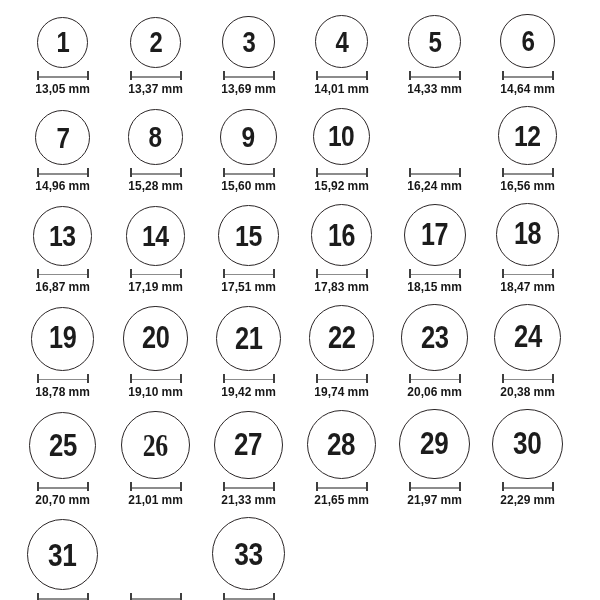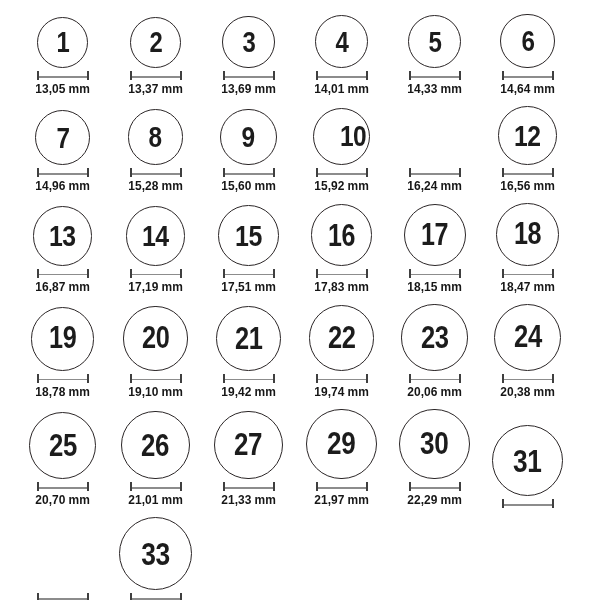--- a/index.html
+++ b/index.html
@@ -133,21 +133,21 @@
       <span class="mm-label">15,28 mm</span>
     </div>
     <div class="cell">
       <div class="circle" style="width: 56.5px; height: 56.5px;">
         <span class="num" style="font-size: 29.8px;">9</span>
       </div>
       <div class="measure"></div>
       <span class="mm-label">15,60 mm</span>
     </div>
     <div class="cell">
-      <div class="circle" style="width: 57.1875px; height: 57.1875px; justify-content: flex-end;">
+      <div class="circle" style="width: 57.1875px; height: 57.1875px;">
         <span class="num" style="font-size: 29.9px;">10</span>
       </div>
       <div class="measure"></div>
       <span class="mm-label">15,92 mm</span>
     </div>
     <div class="cell">
       <div class="measure"></div>
       <span class="mm-label">16,24 mm</span>
     </div>
     <div class="cell">
@@ -242,32 +242,39 @@
       <span class="mm-label">20,38 mm</span>
     </div>
     <div class="cell">
       <div class="circle" style="width: 67.5px; height: 67.5px;">
         <span class="num" style="font-size: 31.4px;">25</span>
       </div>
       <div class="measure"></div>
       <span class="mm-label">20,70 mm</span>
     </div>
     <div class="cell">
-      <div class="circle" style="width: 68.1875px; height: 68.1875px;">
+      <div class="circle" style="width: 68.1875px; height: 68.1875px; font-family: Liberation Serif, serif;">
         <span class="num" style="font-size: 31.5px;">26</span>
       </div>
       <div class="measure"></div>
       <span class="mm-label">21,01 mm</span>
     </div>
     <div class="cell">
       <div class="circle" style="width: 68.875px; height: 68.875px;">
         <span class="num" style="font-size: 31.6px;">27</span>
       </div>
       <div class="measure"></div>
       <span class="mm-label">21,33 mm</span>
+    </div>
+    <div class="cell">
+      <div class="circle" style="width: 69.5625px; height: 69.5625px;">
+        <span class="num" style="font-size: 31.7px;">28</span>
+      </div>
+      <div class="measure"></div>
+      <span class="mm-label">21,65 mm</span>
     </div>
     <div class="cell">
       <div class="circle" style="width: 70.25px; height: 70.25px;">
         <span class="num" style="font-size: 31.8px;">29</span>
       </div>
       <div class="measure"></div>
       <span class="mm-label">21,97 mm</span>
     </div>
     <div class="cell">
       <div class="circle" style="width: 70.9375px; height: 70.9375px;">

